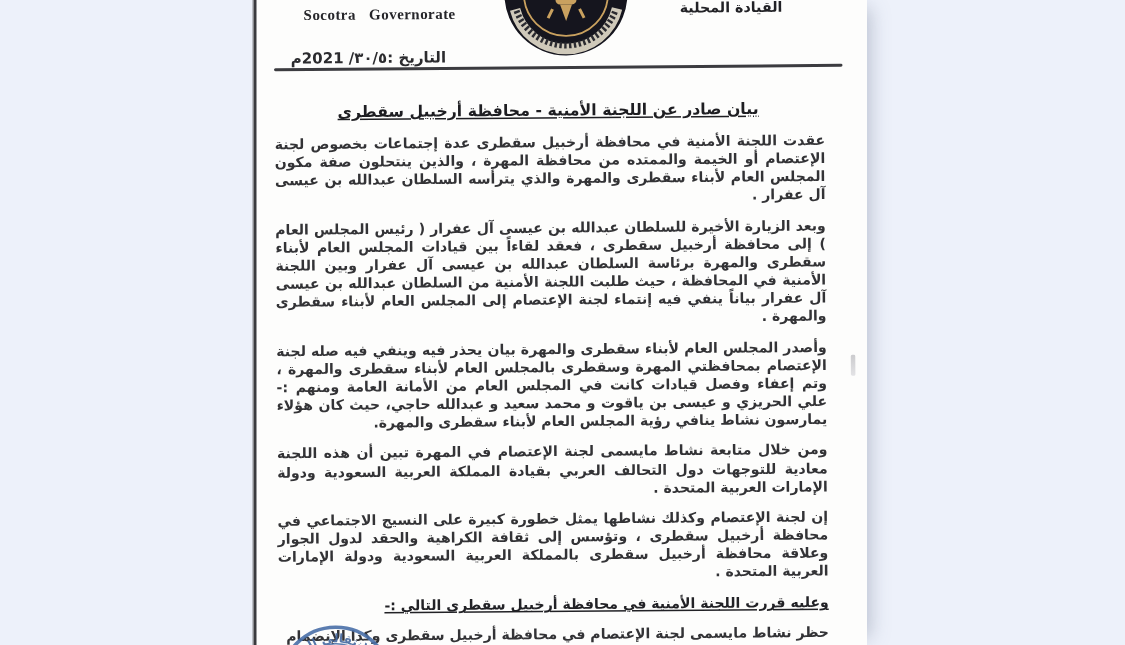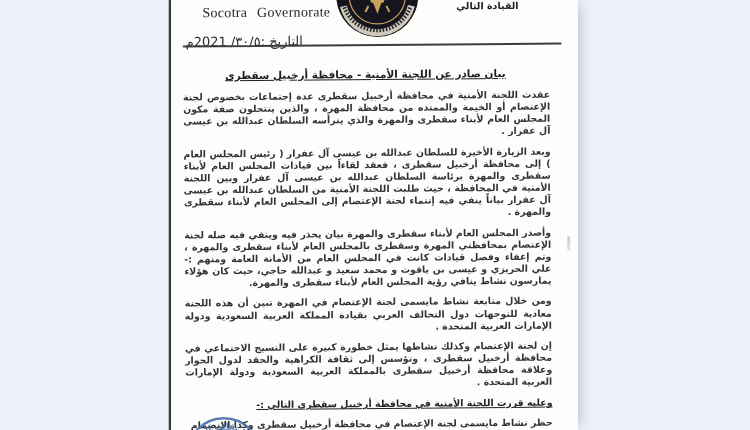--- a/index.html
+++ b/index.html
@@ -17,26 +17,26 @@
   }
   .content{
     position:absolute;inset:0;
     transform:rotate(-0.45deg);
     color:#2e2e30;
   }
   
   .org-en{
     position:absolute;top:4px;left:33px;
     font-family:"Liberation Serif","DejaVu Serif",serif;
-    font-weight:normal;font-size:14px;color:#26262a;word-spacing:6px;letter-spacing:.3px;
+    font-weight:bold;font-size:10px;color:#26262a;word-spacing:6px;letter-spacing:.3px;
   }
   .date-line{
     position:absolute;top:33px;left:16px;width:120px;
-    direction:rtl;text-align:left;
-    font-size:13px;font-weight:400;color:#2b2b2e;
+    direction:rtl;text-align:center;
+    font-size:10px;font-weight:700;color:#2b2b2e;
   }
   .hdr-right{
     position:absolute;top:1px;right:34px;width:110px;
     direction:rtl;text-align:center;
     font-weight:bold;color:#222226;
   }
   .hdr-right .l1{font-size:9.5px;}
   .hdr-right .l2{font-size:9.5px;margin-top:10px;}
   .emblem{position:absolute;left:166px;top:-46px;width:84px;height:84px;}
   .divider{
@@ -76,21 +76,21 @@
 </head>
 <body>
 
 <div class="page">
   <div class="content">
 
     <div class="org-en">Socotra  Governorate</div>
     <div class="date-line">التاريخ :٣٠/٥/ 2021م</div>
 
     <div class="hdr-right">
-      <div class="l1">القيادة التالي</div>
+      <div class="l1">القيادة المحلية</div>
     </div>
 
     <svg class="emblem" viewBox="0 0 84 84" aria-hidden="true">
       <circle cx="42" cy="42" r="41" fill="#15151e"></circle>
       <path d="M 8 52 A 35 35 0 0 0 76 52" fill="none" stroke="#cfc9ba" stroke-width="7"></path>
       <path d="M 9 53 A 35 35 0 0 0 75 53" fill="none" stroke="#2a2a30" stroke-width="4" stroke-dasharray="1.6 1.6"></path>
       <circle cx="42" cy="42" r="28" fill="none" stroke="#c9a15f" stroke-width="1.2"></circle>
 
       <path d="M36 28 L14 33 L35 45 Z" fill="#c9a15f"></path>
       <path d="M48 28 L70 33 L49 45 Z" fill="#c9a15f"></path>

